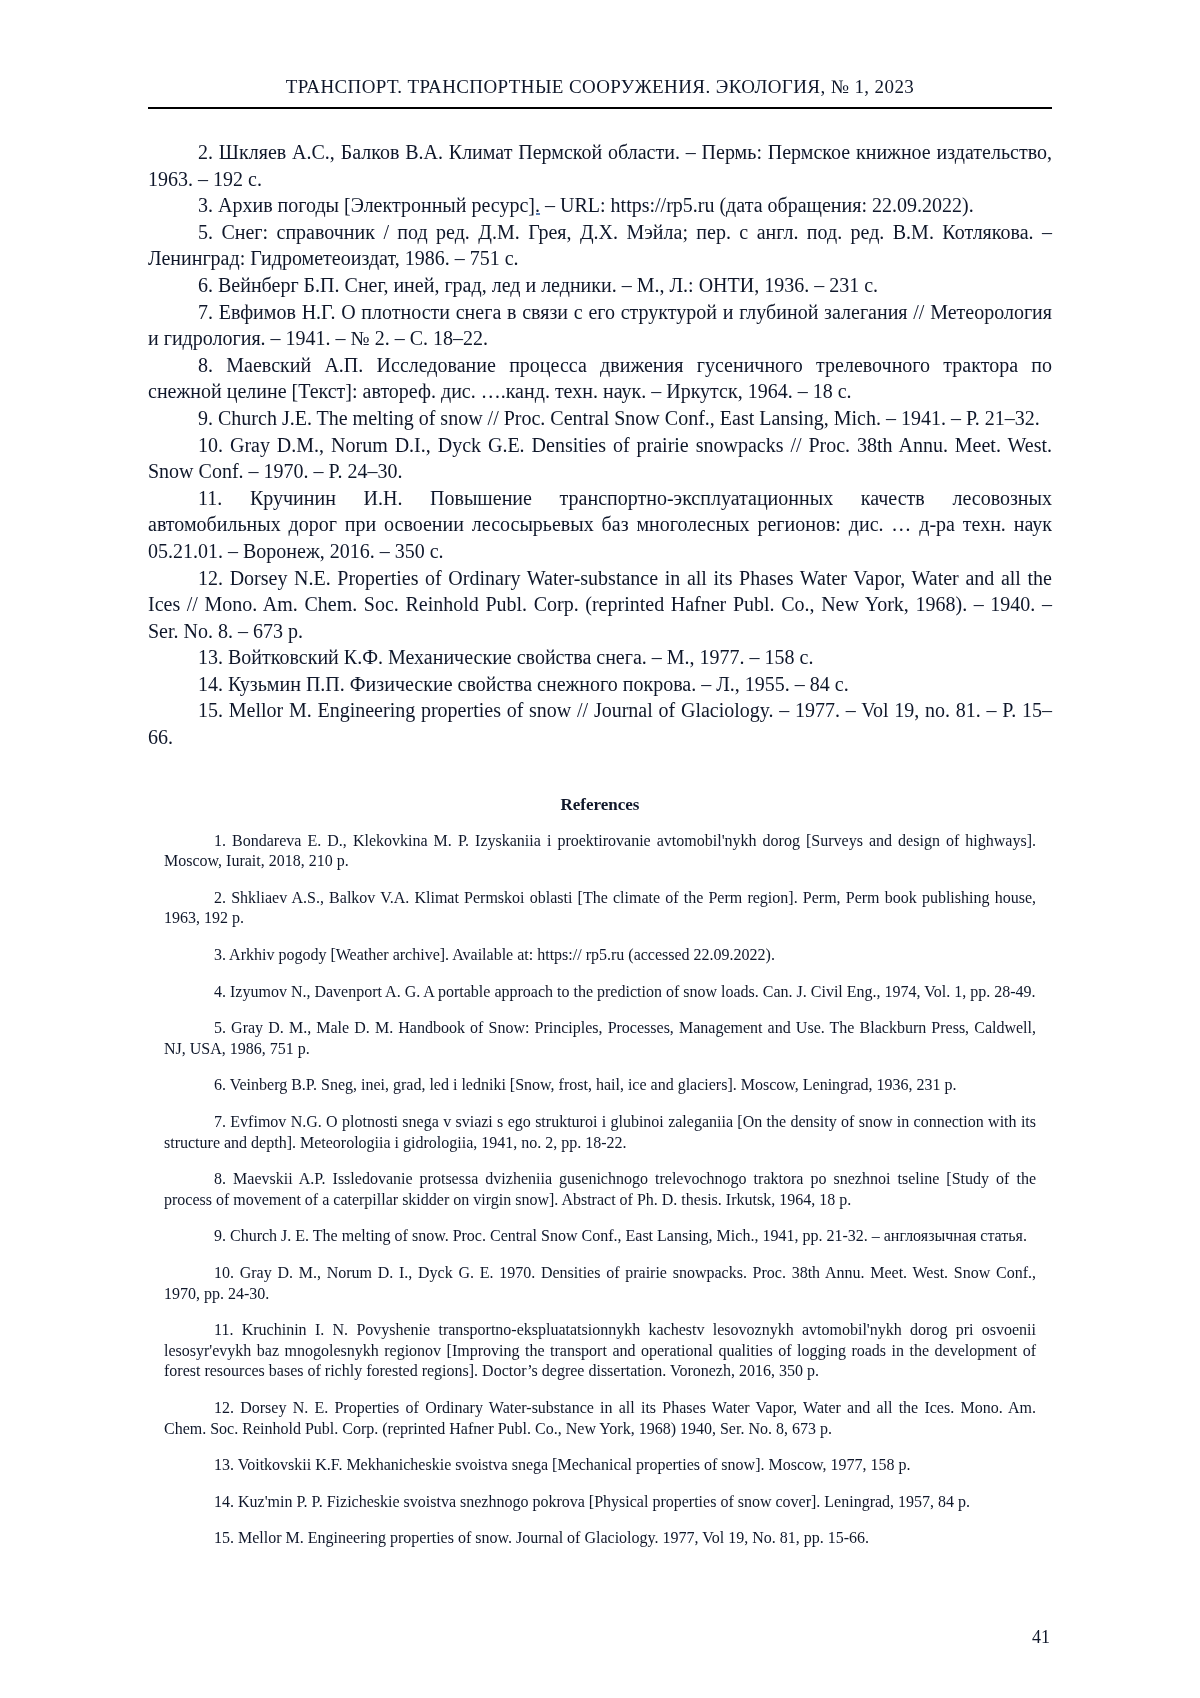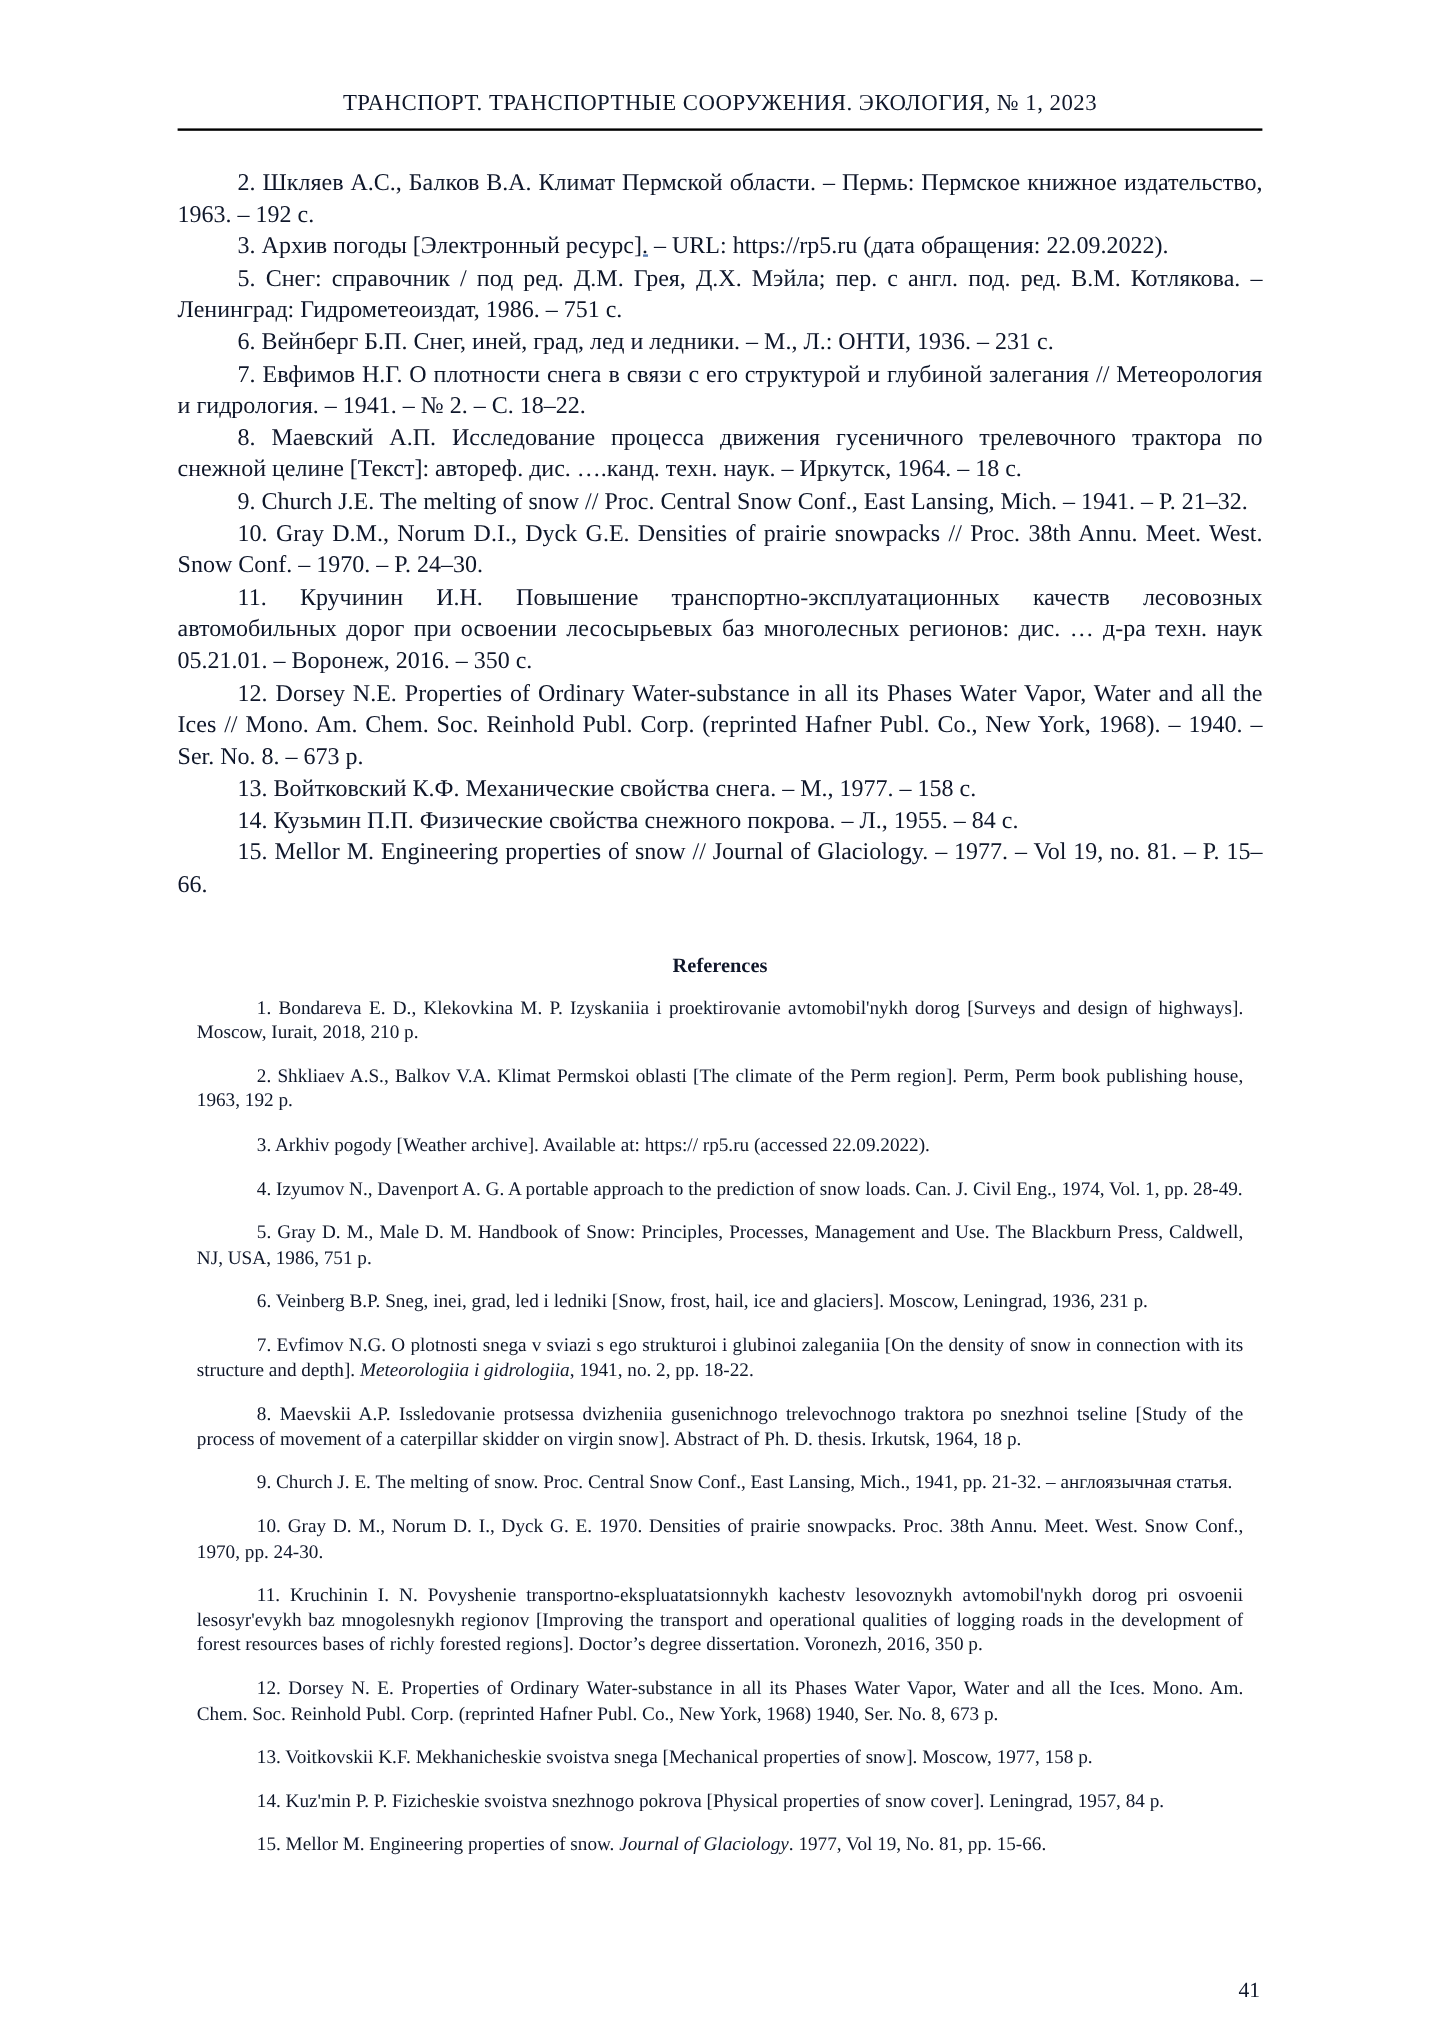--- a/index.html
+++ b/index.html
@@ -38,26 +38,26 @@
     font-size: 17px;
     font-weight: bold;
     margin: 44px 0 15px 0;
   }
   .refs {
     font-size: 16px;
     line-height: 20.6px;
     text-align: justify;
   }
   .refs p { margin: 16px; text-indent: 50px; }
-  .it { font-style: italic; }
+  .it { }
   .ul { text-decoration: underline; text-decoration-color: #5b7fb4; }
   .page-number {
     position: absolute;
     right: 150px;
-    bottom: 29px;
+    bottom: 50px;
     font-size: 18px;
   }
 </style>
 </head>
 <body>
 
 <div class="page">
 
   <header>
     <div class="journal-title">ТРАНСПОРТ. ТРАНСПОРТНЫЕ СООРУЖЕНИЯ. ЭКОЛОГИЯ, № 1, 2023</div>

